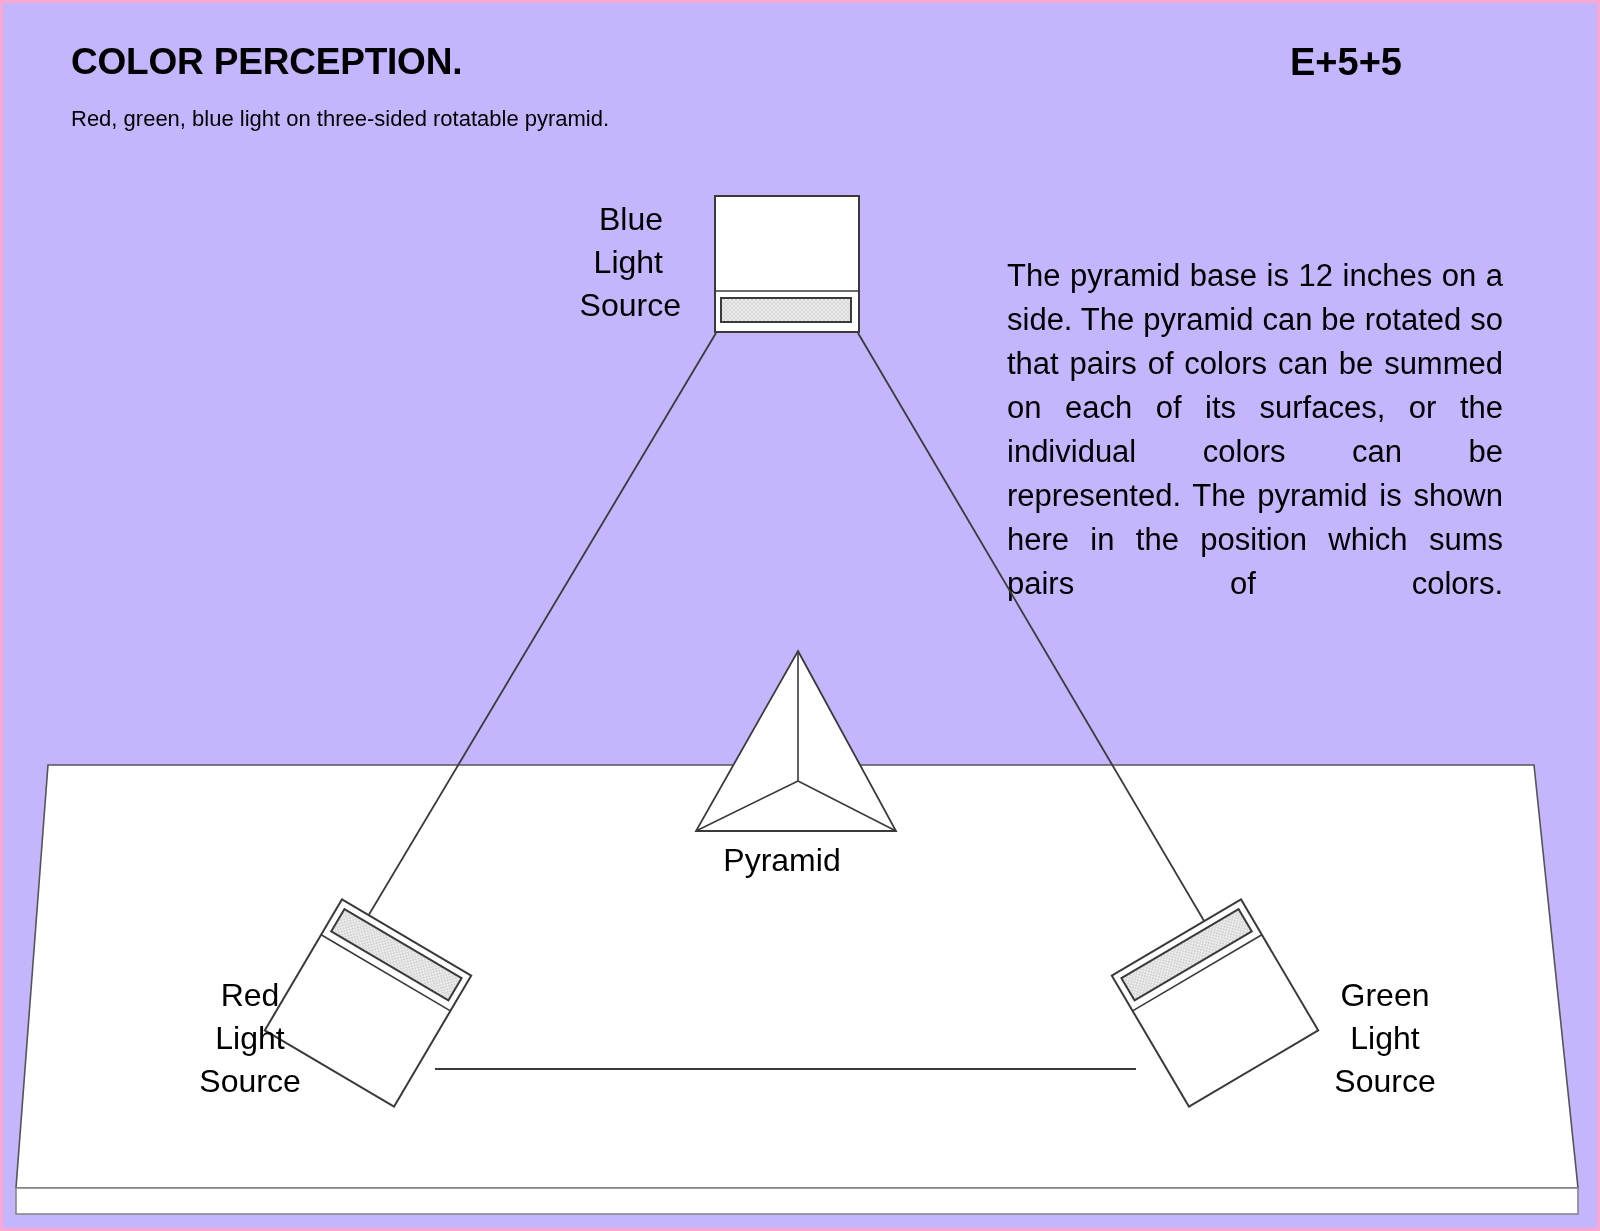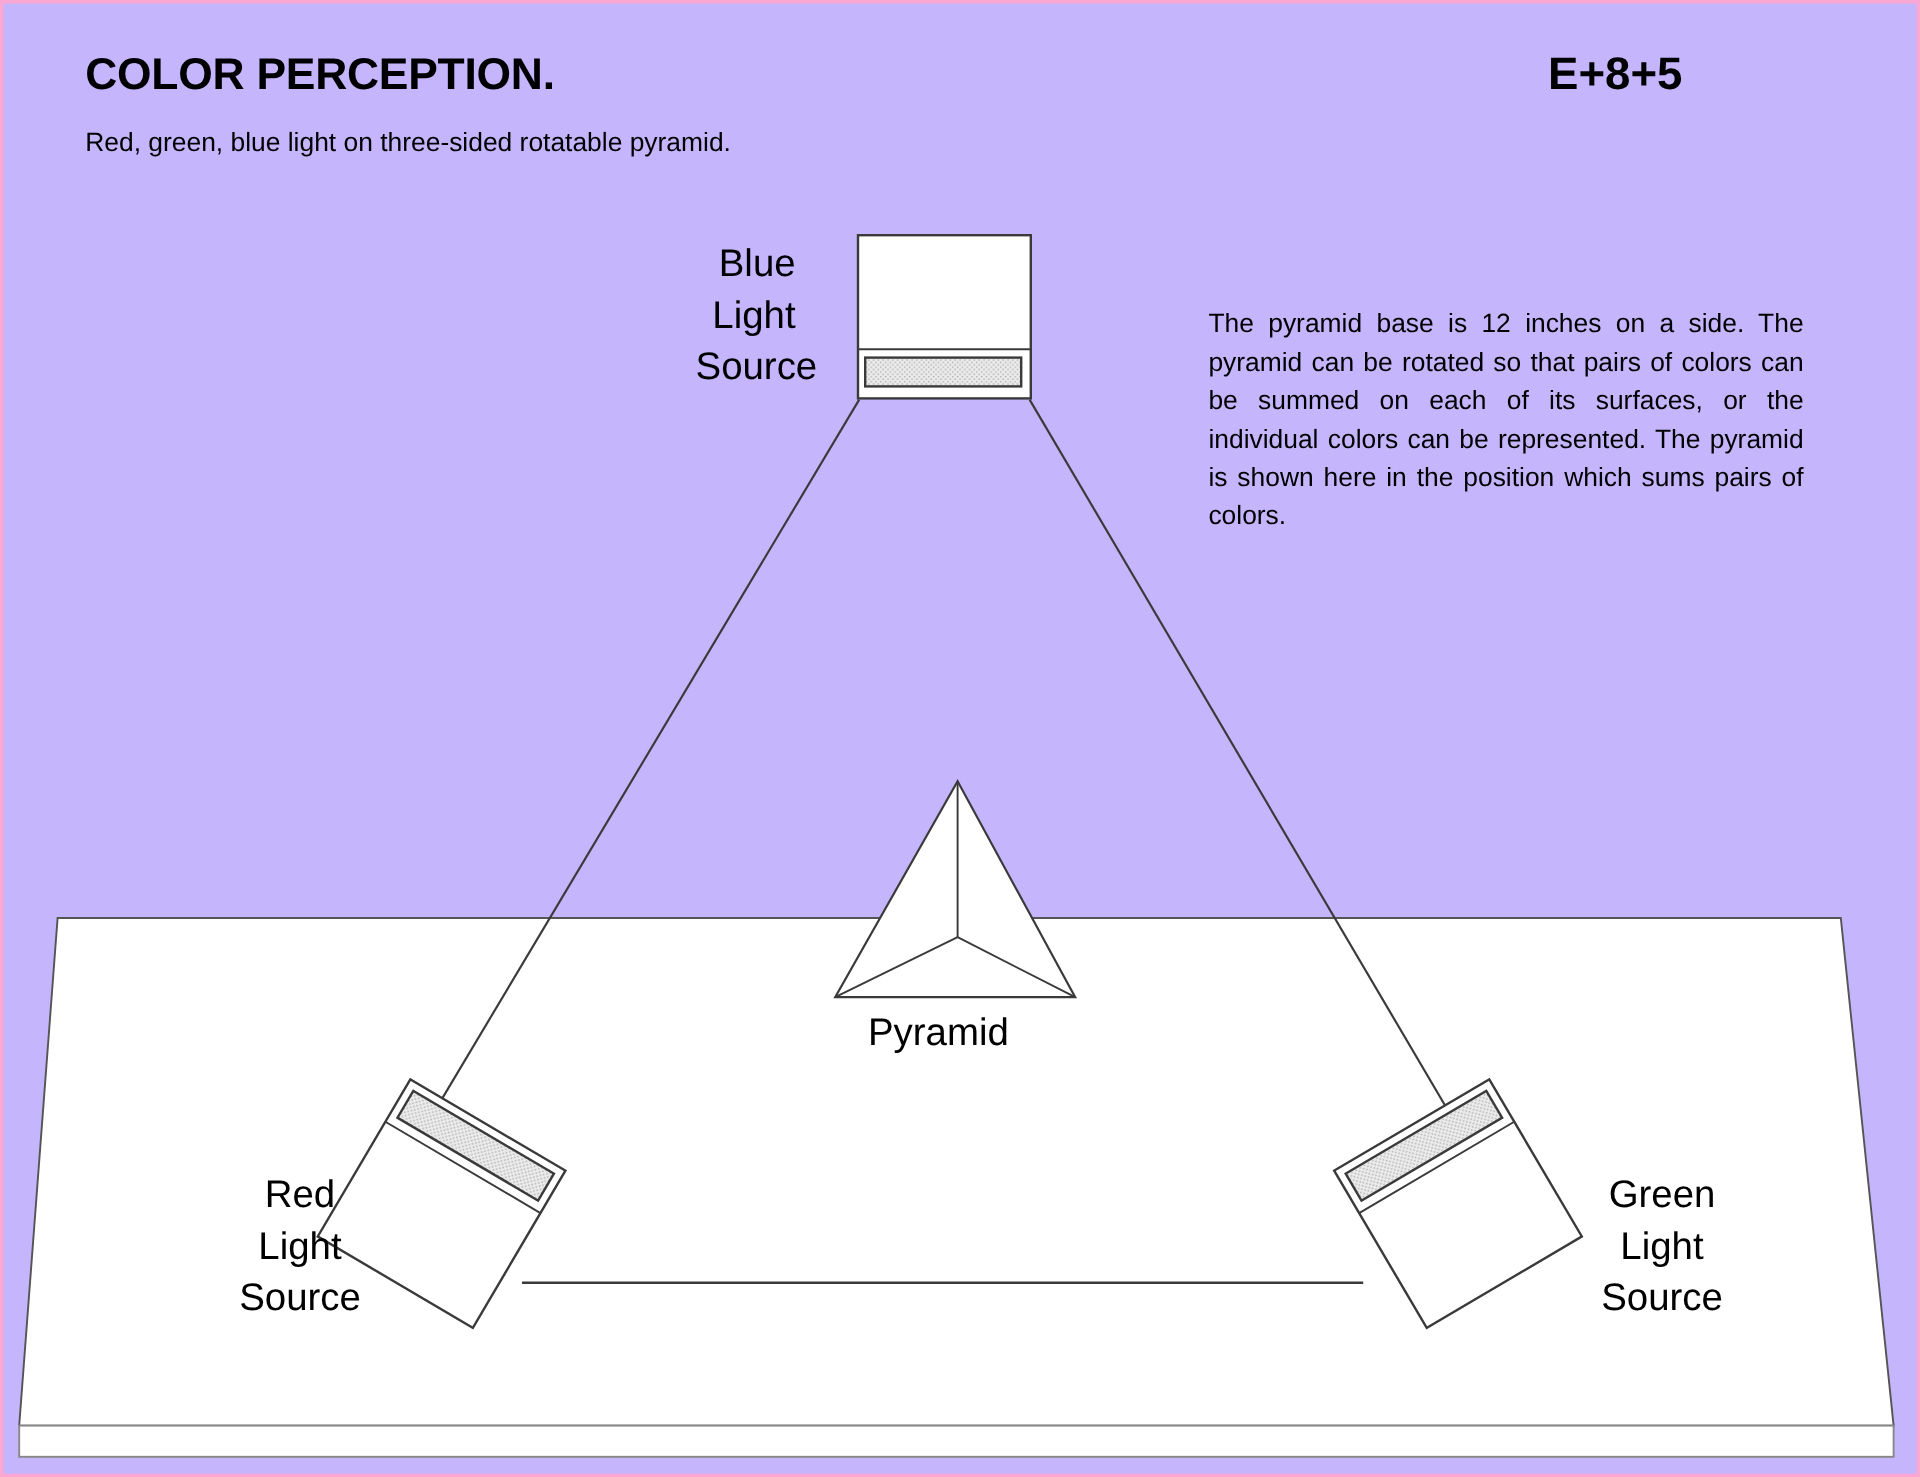--- a/index.html
+++ b/index.html
@@ -47,22 +47,22 @@
     font-weight: normal;
     color: #000000;
     white-space: nowrap;
   }
   
   #description {
     position: absolute;
     left: 1004px;
     top: 251px;
     width: 496px;
-    font-size: 22px;
-    line-height: 32px;
+    font-size: 31px;
+    line-height: 44px;
     text-align: justify;
     text-justify: inter-word;
     color: #000000;
   }
   #description::after {
     content: "";
     display: inline-block;
     width: 100%;
   }
   
@@ -78,21 +78,21 @@
     font-size: 32px;
     fill: #000000;
   }
 </style>
 </head>
 <body>
 
 <div id="page">
 
   <div id="title">COLOR PERCEPTION.</div>
-  <div id="plate-code">E+8+5</div>
+  <div id="plate-code">E+5+5</div>
   <div id="subtitle">Red, green, blue light on three-sided rotatable pyramid.</div>
 
   <div id="description">The pyramid base is 12 inches on a side.  The pyramid can be rotated so that pairs of colors can be summed on each of  its surfaces, or the individual colors can be represented. The pyramid is shown here in the position which sums pairs of colors.</div>
 
   <svg id="diagram" viewBox="0 0 1600 1231">
 
     <defs>
       <pattern id="stipple" width="4" height="4" patternUnits="userSpaceOnUse">
         <rect width="4" height="4" fill="#ededed"></rect>
         <circle cx="1" cy="1" r="0.8" fill="#b8b8b8"></circle>

